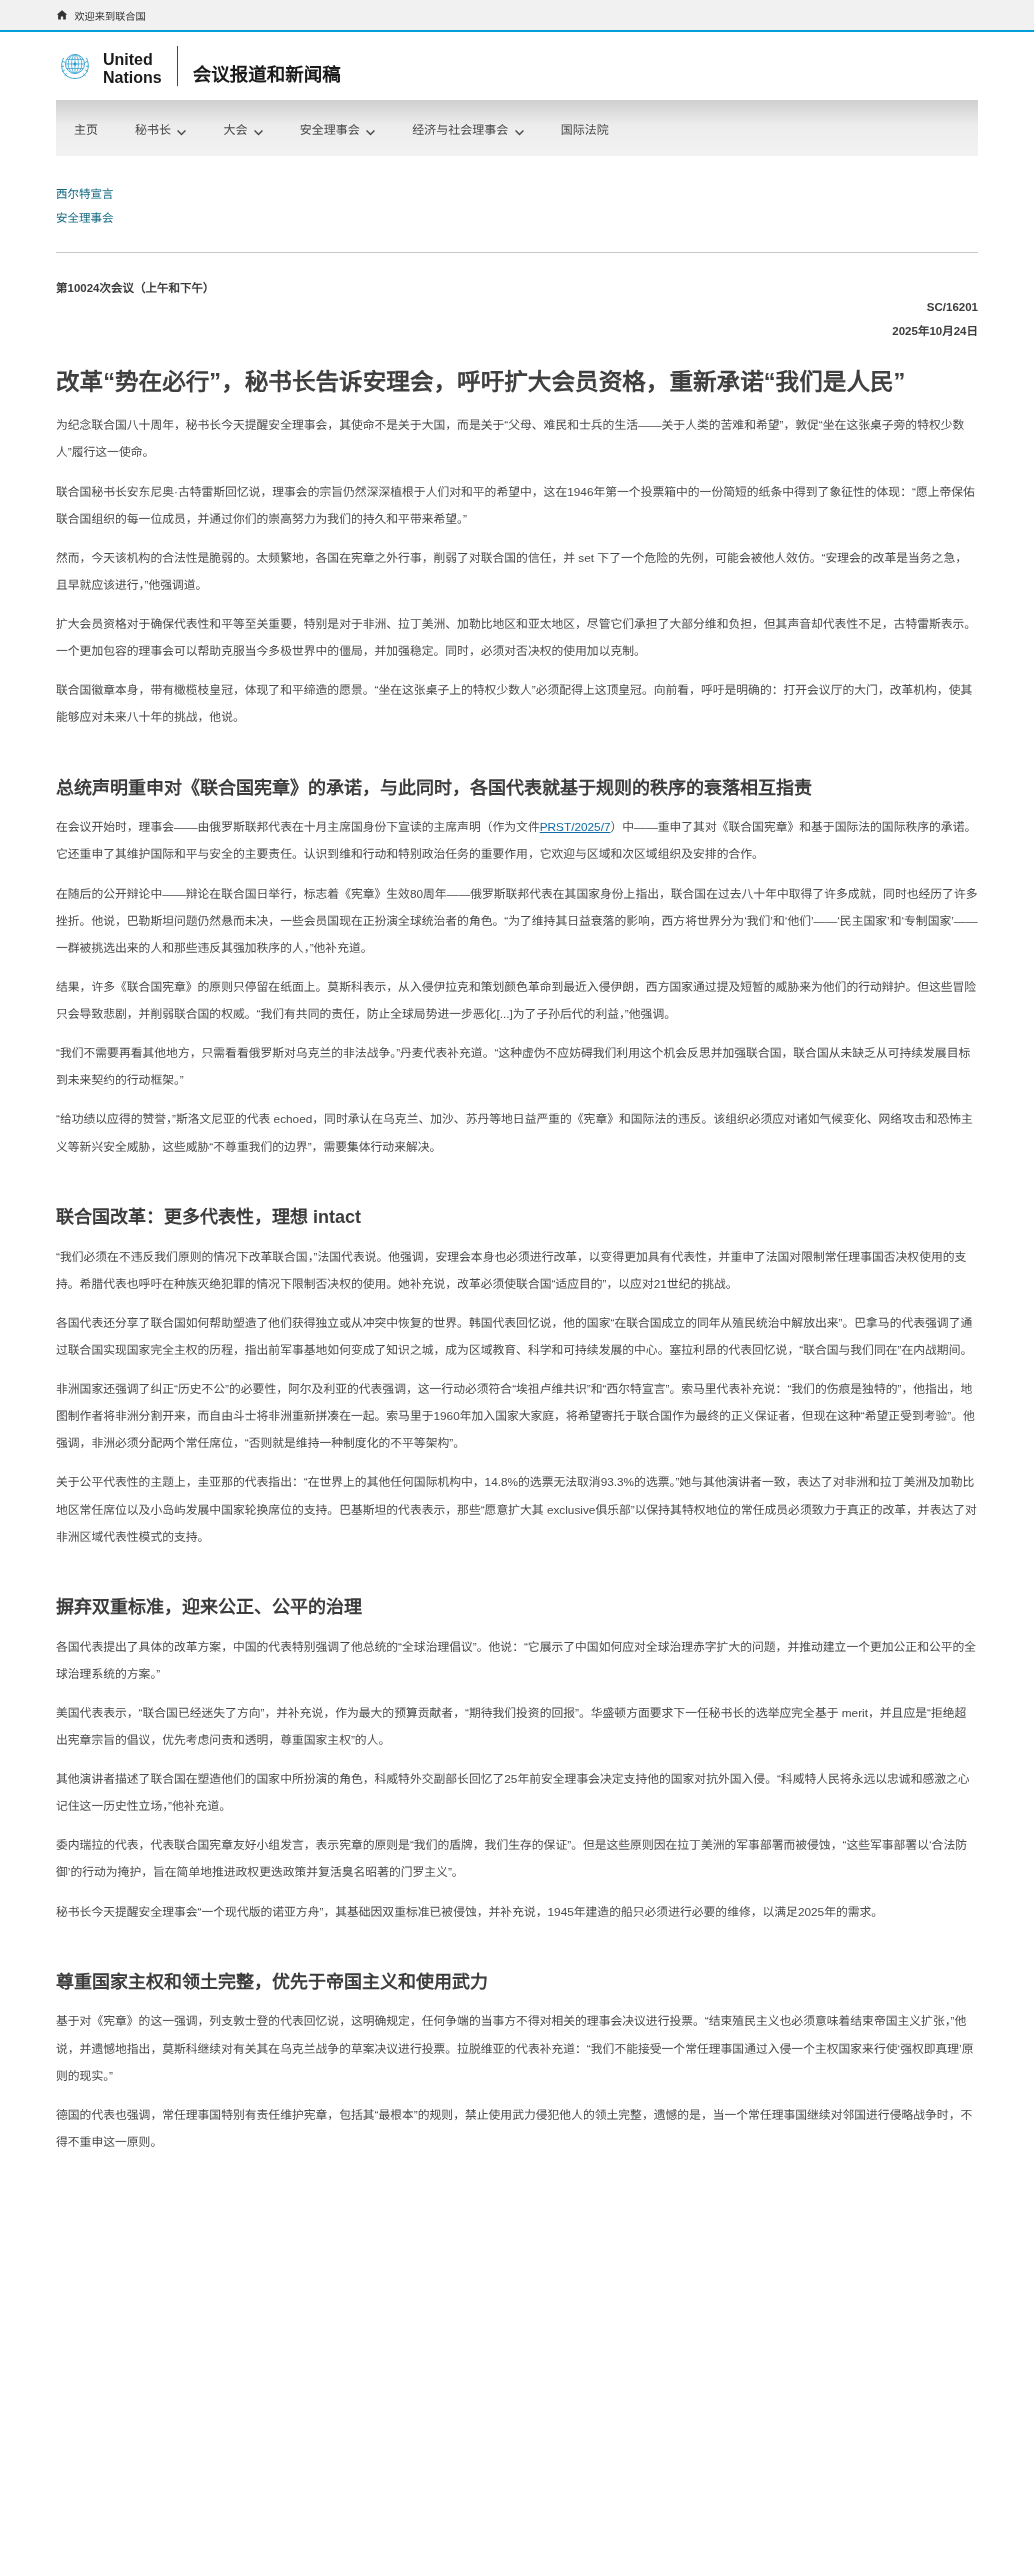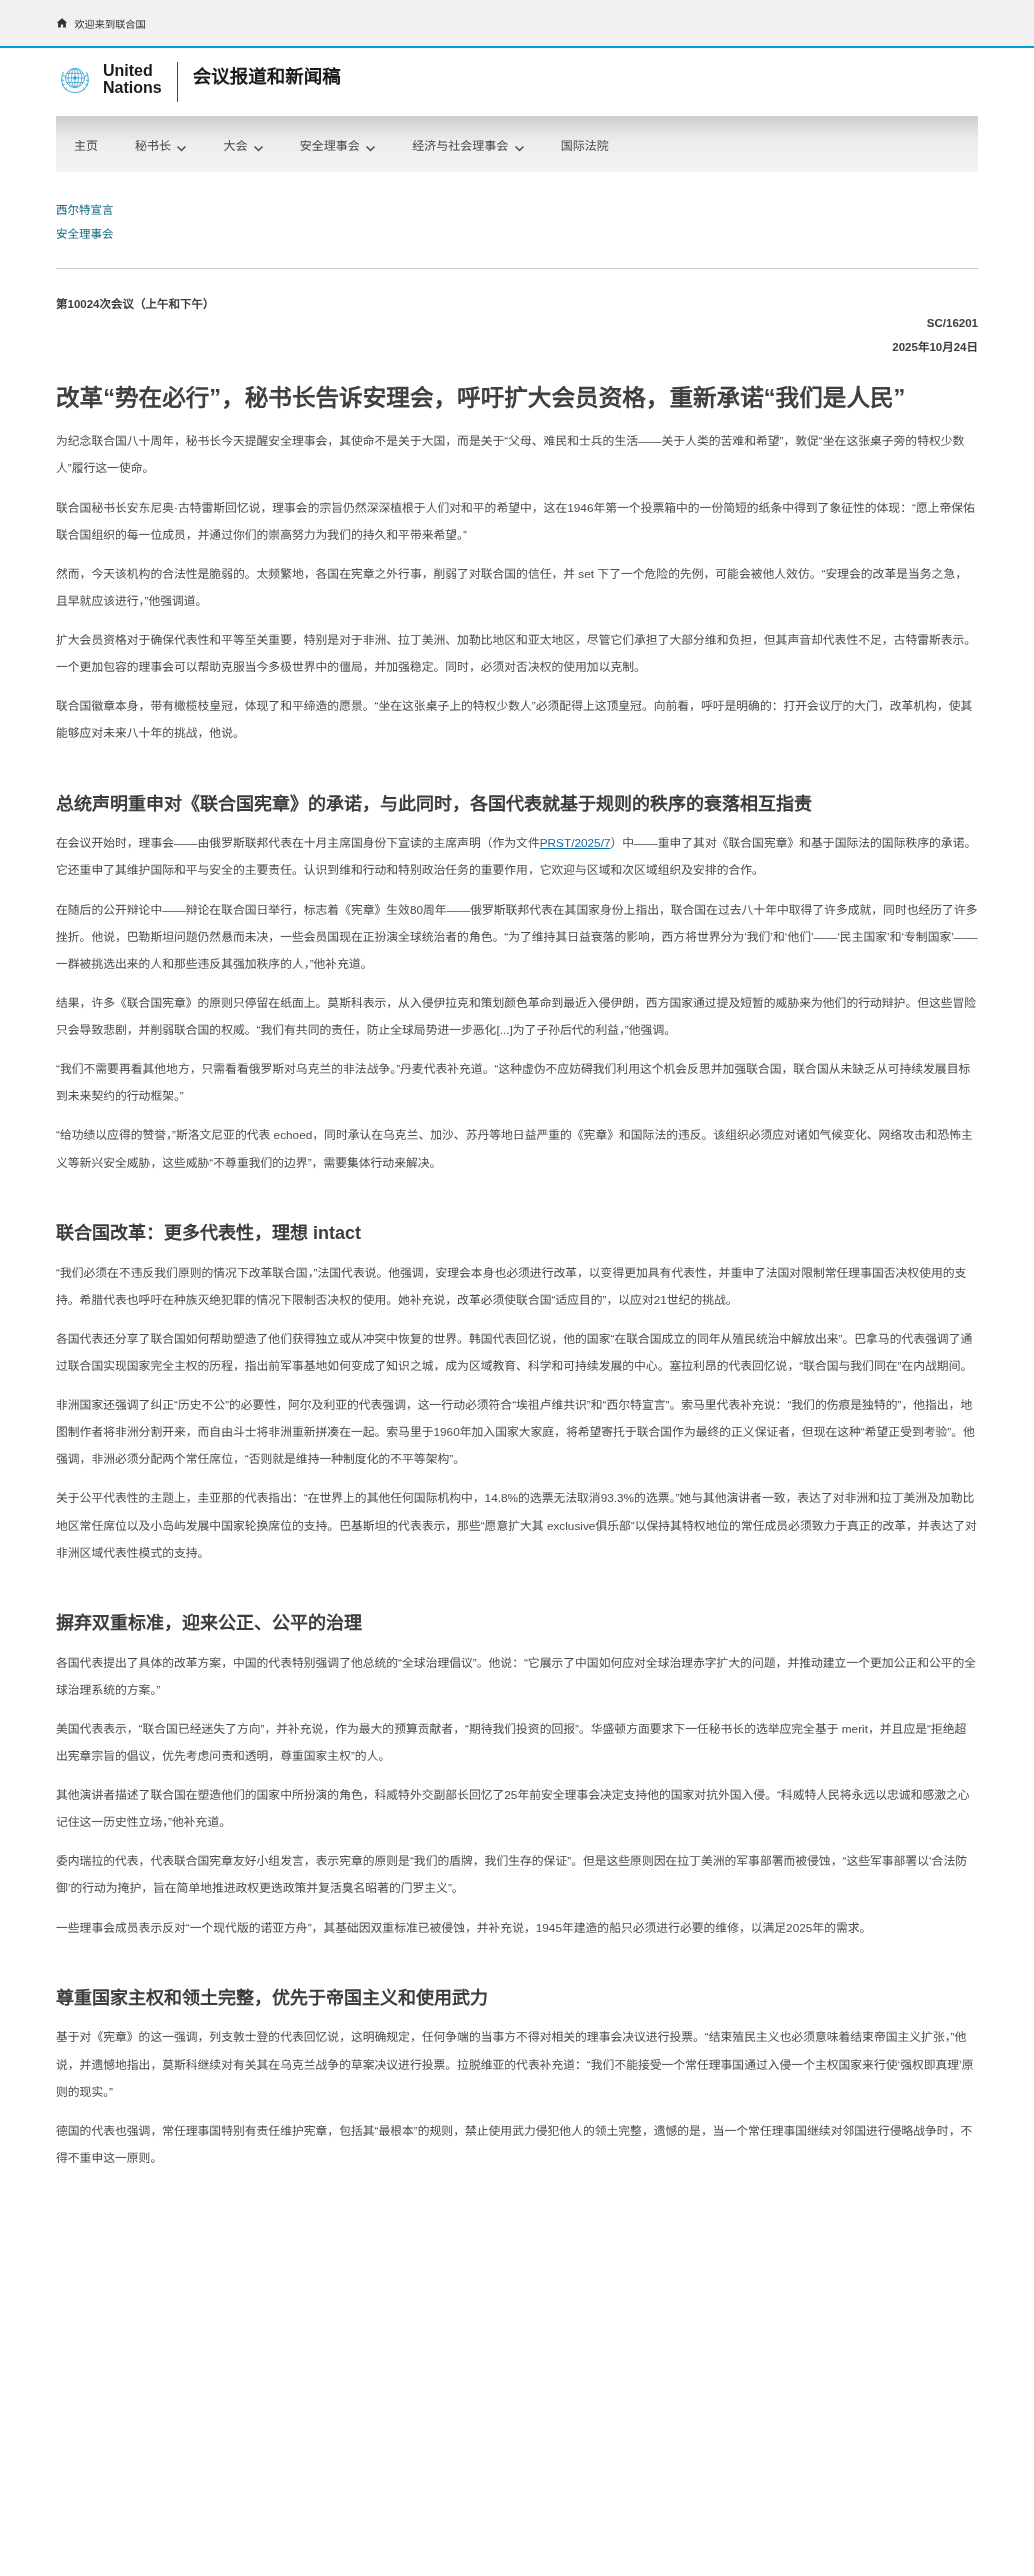--- a/index.html
+++ b/index.html
@@ -8,30 +8,30 @@
     font-family: "Liberation Sans", "DejaVu Sans", sans-serif;
     color: #4a4a4a;
     width: 1034px;
   }
   .container { width: 922px; margin: 0 auto; }
 
   
   .topbar {
     background: #f1f1f1;
     border-bottom: 2.6px solid #009edb;
-    height: 48px;
+    height: 32px;
     display: flex; align-items: center;
   }
   .topbar .container { display: flex; align-items: center; gap: 6.4px; }
   .home-icon { width: 12px; height: 12px; display: inline-block; }
   .topbar-text { font-size: 10.2px; color: #333; }
 
   
   .site-header { background: #fff; padding: 14px 0; }
-  .site-header .container { display: flex; align-items: flex-start; }
+  .site-header .container { display: flex; align-items: flex-end; }
   .emblem { width: 38px; height: 38px; flex: 0 0 auto; }
   .brand { margin-left: 9px; font-weight: bold; color: #1a1a1a; font-size: 16px; line-height: 1.08; letter-spacing: 0; }
   .brand-divider { width: 0.6px; height: 40px; background: #444; margin: 0 15.3px; }
   .site-title { font-weight: bold; color: #1a1a1a; font-size: 18.5px; }
 
   
   .main-nav { }
   .main-nav .container {
     background: linear-gradient(to bottom, #cfcfcf 0%, #ededed 45%, #f2f2f2 100%);
     height: 56px;
@@ -182,20 +182,20 @@
       <h2 class="section-heading">联合国改革：更多代表性，理想 intact</h2>
       <p class="body-para">“我们必须在不违反我们原则的情况下改革联合国，”法国代表说。他强调，安理会本身也必须进行改革，以变得更加具有代表性，并重申了法国对限制常任理事国否决权使用的支持。希腊代表也呼吁在种族灭绝犯罪的情况下限制否决权的使用。她补充说，改革必须使联合国“适应目的”，以应对21世纪的挑战。</p>
       <p class="body-para">各国代表还分享了联合国如何帮助塑造了他们获得独立或从冲突中恢复的世界。韩国代表回忆说，他的国家“在联合国成立的同年从殖民统治中解放出来”。巴拿马的代表强调了通过联合国实现国家完全主权的历程，指出前军事基地如何变成了知识之城，成为区域教育、科学和可持续发展的中心。塞拉利昂的代表回忆说，“联合国与我们同在”在内战期间。</p>
       <p class="body-para">非洲国家还强调了纠正“历史不公”的必要性，阿尔及利亚的代表强调，这一行动必须符合“埃祖卢维共识”和“西尔特宣言”。索马里代表补充说：“我们的伤痕是独特的”，他指出，地图制作者将非洲分割开来，而自由斗士将非洲重新拼凑在一起。索马里于1960年加入国家大家庭，将希望寄托于联合国作为最终的正义保证者，但现在这种“希望正受到考验”。他强调，非洲必须分配两个常任席位，“否则就是维持一种制度化的不平等架构”。</p>
       <p class="body-para">关于公平代表性的主题上，圭亚那的代表指出：“在世界上的其他任何国际机构中，14.8%的选票无法取消93.3%的选票。”她与其他演讲者一致，表达了对非洲和拉丁美洲及加勒比地区常任席位以及小岛屿发展中国家轮换席位的支持。巴基斯坦的代表表示，那些“愿意扩大其 exclusive俱乐部”以保持其特权地位的常任成员必须致力于真正的改革，并表达了对非洲区域代表性模式的支持。</p>
       <h2 class="section-heading">摒弃双重标准，迎来公正、公平的治理</h2>
       <p class="body-para">各国代表提出了具体的改革方案，中国的代表特别强调了他总统的“全球治理倡议”。他说：“它展示了中国如何应对全球治理赤字扩大的问题，并推动建立一个更加公正和公平的全球治理系统的方案。”</p>
       <p class="body-para">美国代表表示，“联合国已经迷失了方向”，并补充说，作为最大的预算贡献者，“期待我们投资的回报”。华盛顿方面要求下一任秘书长的选举应完全基于 merit，并且应是“拒绝超出宪章宗旨的倡议，优先考虑问责和透明，尊重国家主权”的人。</p>
       <p class="body-para">其他演讲者描述了联合国在塑造他们的国家中所扮演的角色，科威特外交副部长回忆了25年前安全理事会决定支持他的国家对抗外国入侵。“科威特人民将永远以忠诚和感激之心记住这一历史性立场，”他补充道。</p>
       <p class="body-para">委内瑞拉的代表，代表联合国宪章友好小组发言，表示宪章的原则是“我们的盾牌，我们生存的保证”。但是这些原则因在拉丁美洲的军事部署而被侵蚀，“这些军事部署以‘合法防御’的行动为掩护，旨在简单地推进政权更迭政策并复活臭名昭著的门罗主义”。</p>
-      <p class="body-para">一些理事会成员表示反对“一个现代版的诺亚方舟”，其基础因双重标准已被侵蚀，并补充说，1945年建造的船只必须进行必要的维修，以满足2025年的需求。</p>
+      <p class="body-para">秘书长今天提醒安全理事会“一个现代版的诺亚方舟”，其基础因双重标准已被侵蚀，并补充说，1945年建造的船只必须进行必要的维修，以满足2025年的需求。</p>
       <h2 class="section-heading">尊重国家主权和领土完整，优先于帝国主义和使用武力</h2>
       <p class="body-para">基于对《宪章》的这一强调，列支敦士登的代表回忆说，这明确规定，任何争端的当事方不得对相关的理事会决议进行投票。“结束殖民主义也必须意味着结束帝国主义扩张，”他说，并遗憾地指出，莫斯科继续对有关其在乌克兰战争的草案决议进行投票。拉脱维亚的代表补充道：“我们不能接受一个常任理事国通过入侵一个主权国家来行使‘强权即真理’原则的现实。”</p>
       <p class="body-para">德国的代表也强调，常任理事国特别有责任维护宪章，包括其“最根本”的规则，禁止使用武力侵犯他人的领土完整，遗憾的是，当一个常任理事国继续对邻国进行侵略战争时，不得不重申这一原则。</p>
     </div>
 
 </main>
 
 
 </body></html>

